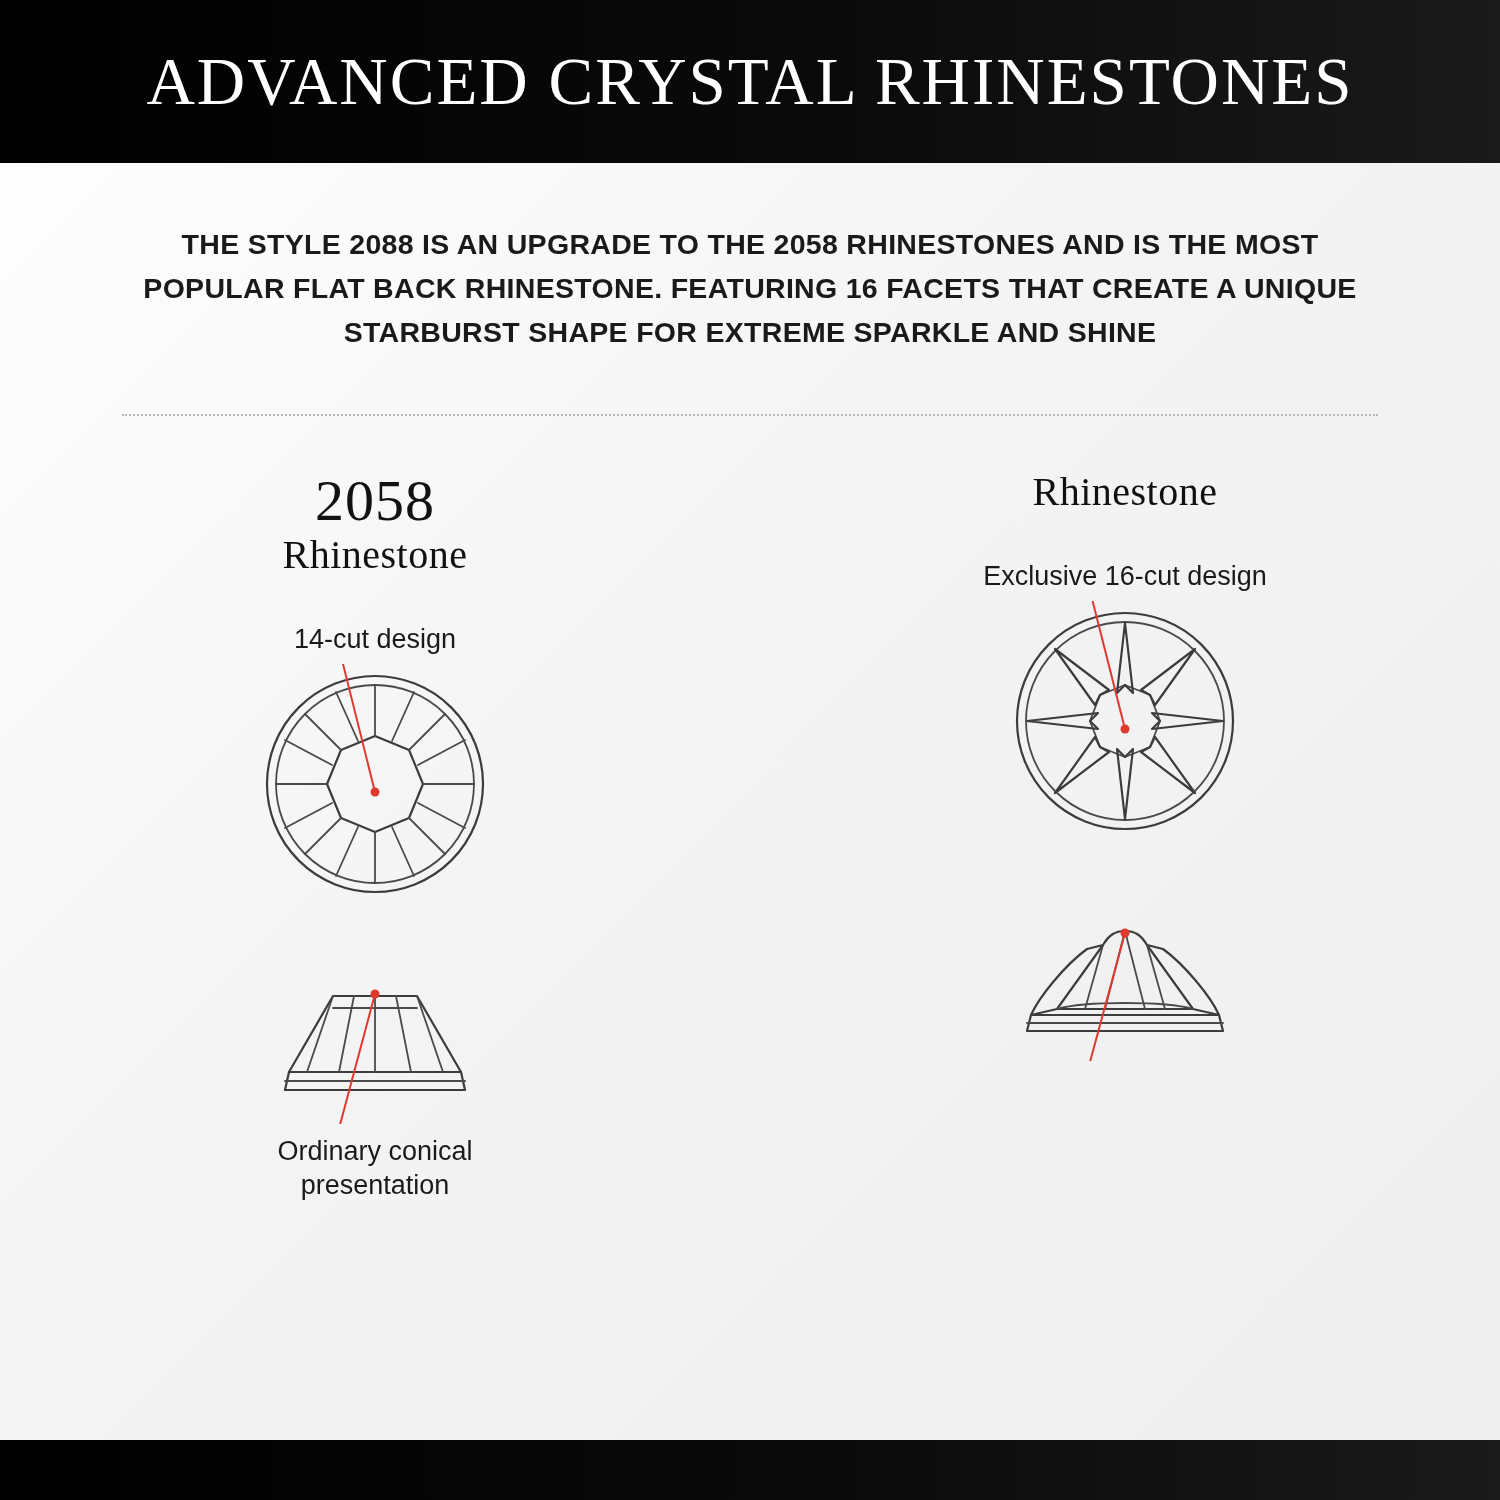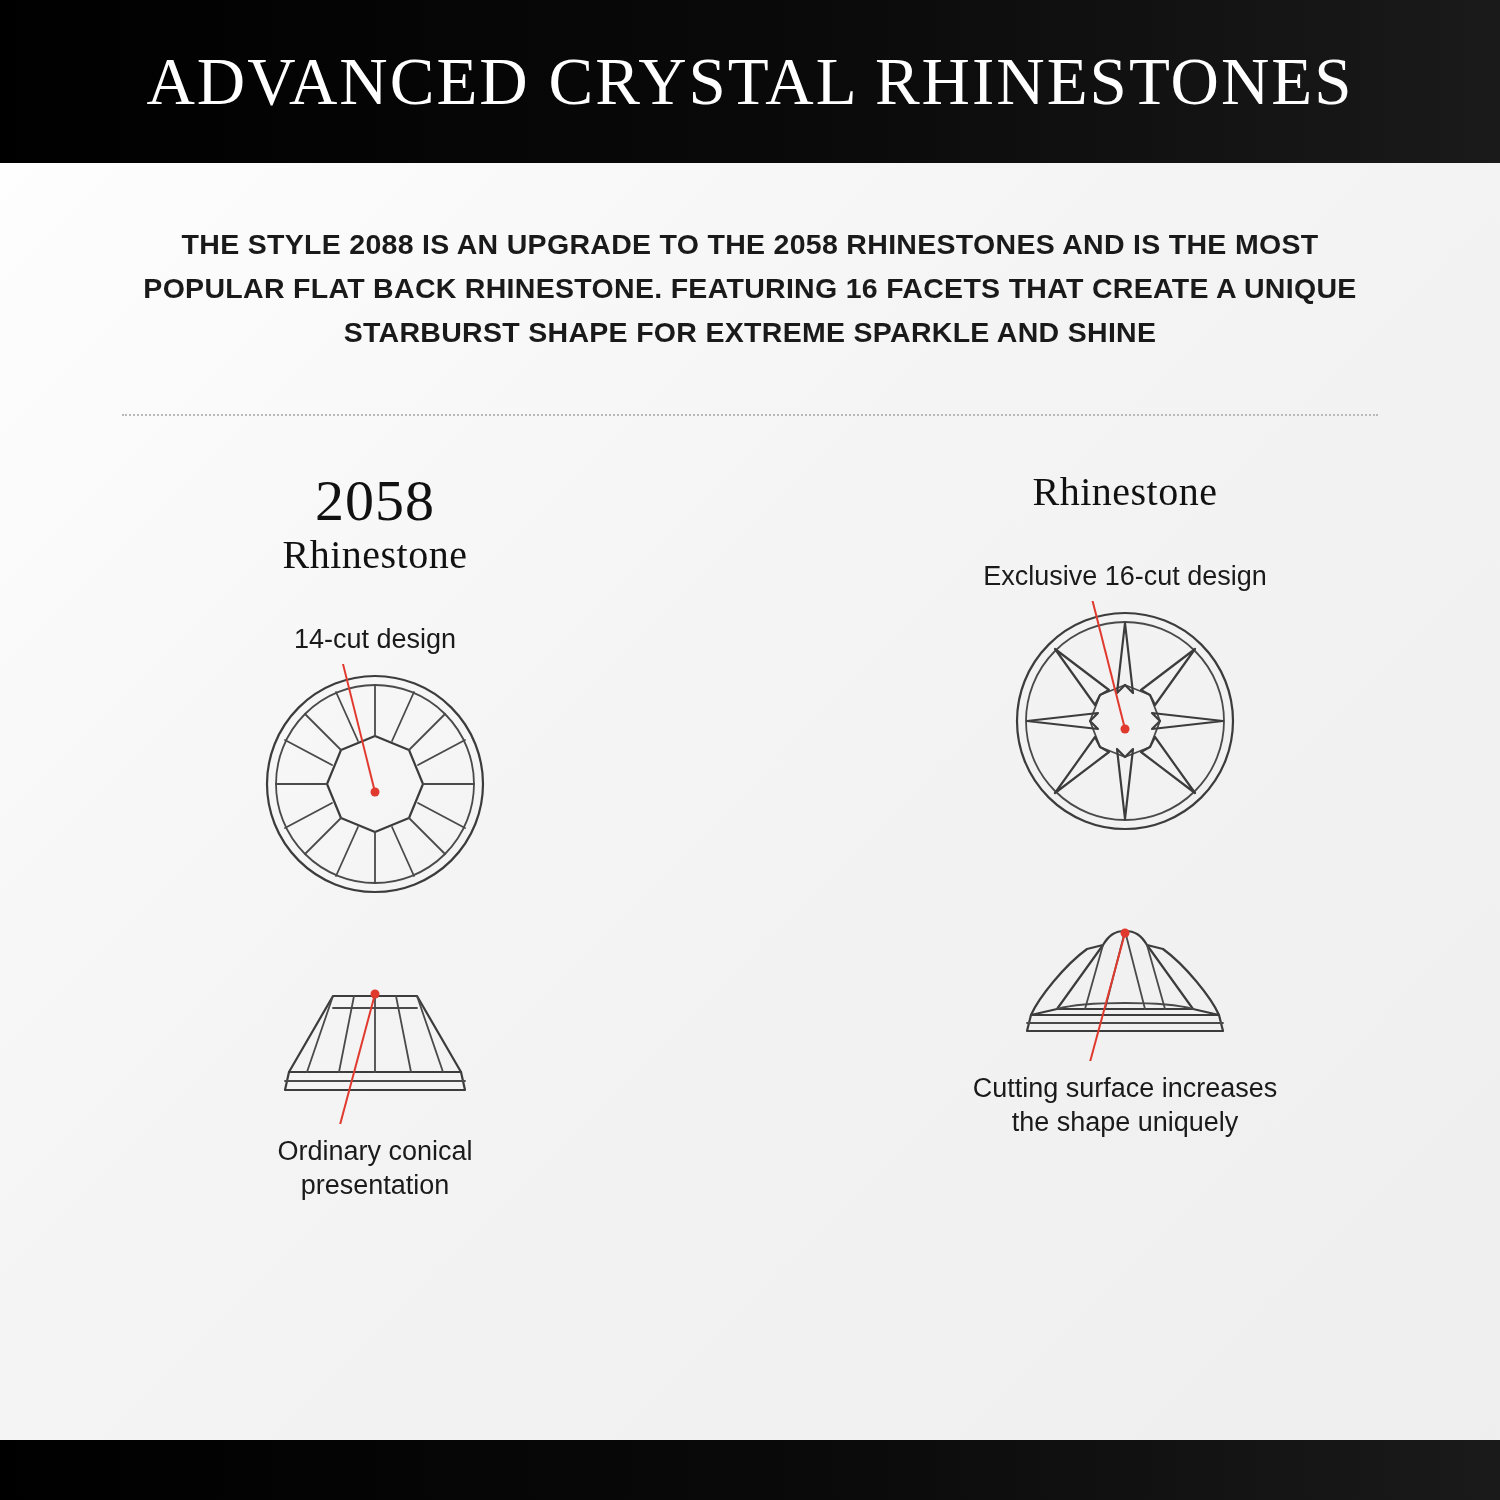--- a/index.html
+++ b/index.html
@@ -268,22 +268,18 @@
         <line class="stroke-thin" x1="160" y1="30" x2="140" y2="108"></line>
         <line class="stroke-thin" x1="160" y1="30" x2="180" y2="108"></line>
         <line class="stroke-thin" x1="138" y1="44" x2="120" y2="108"></line>
         <line class="stroke-thin" x1="182" y1="44" x2="200" y2="108"></line>
         <path class="stroke-thin" d="M92,108 C120,100 200,100 228,108"></path>
 
         <line class="leader" x1="122" y1="172" x2="160" y2="32"></line>
         <circle class="leader-dot" cx="160" cy="32" r="4.5"></circle>
       </svg>
 
-      <div class="caption bottom-caption">
-        <span>Cutting surface increases</span><br>
-        <span>the shape uniquely</span>
-      </div>
     </div>
 
   </div>
 
   <div class="footer-bar"></div>
 </div>
 
 </body></html>

